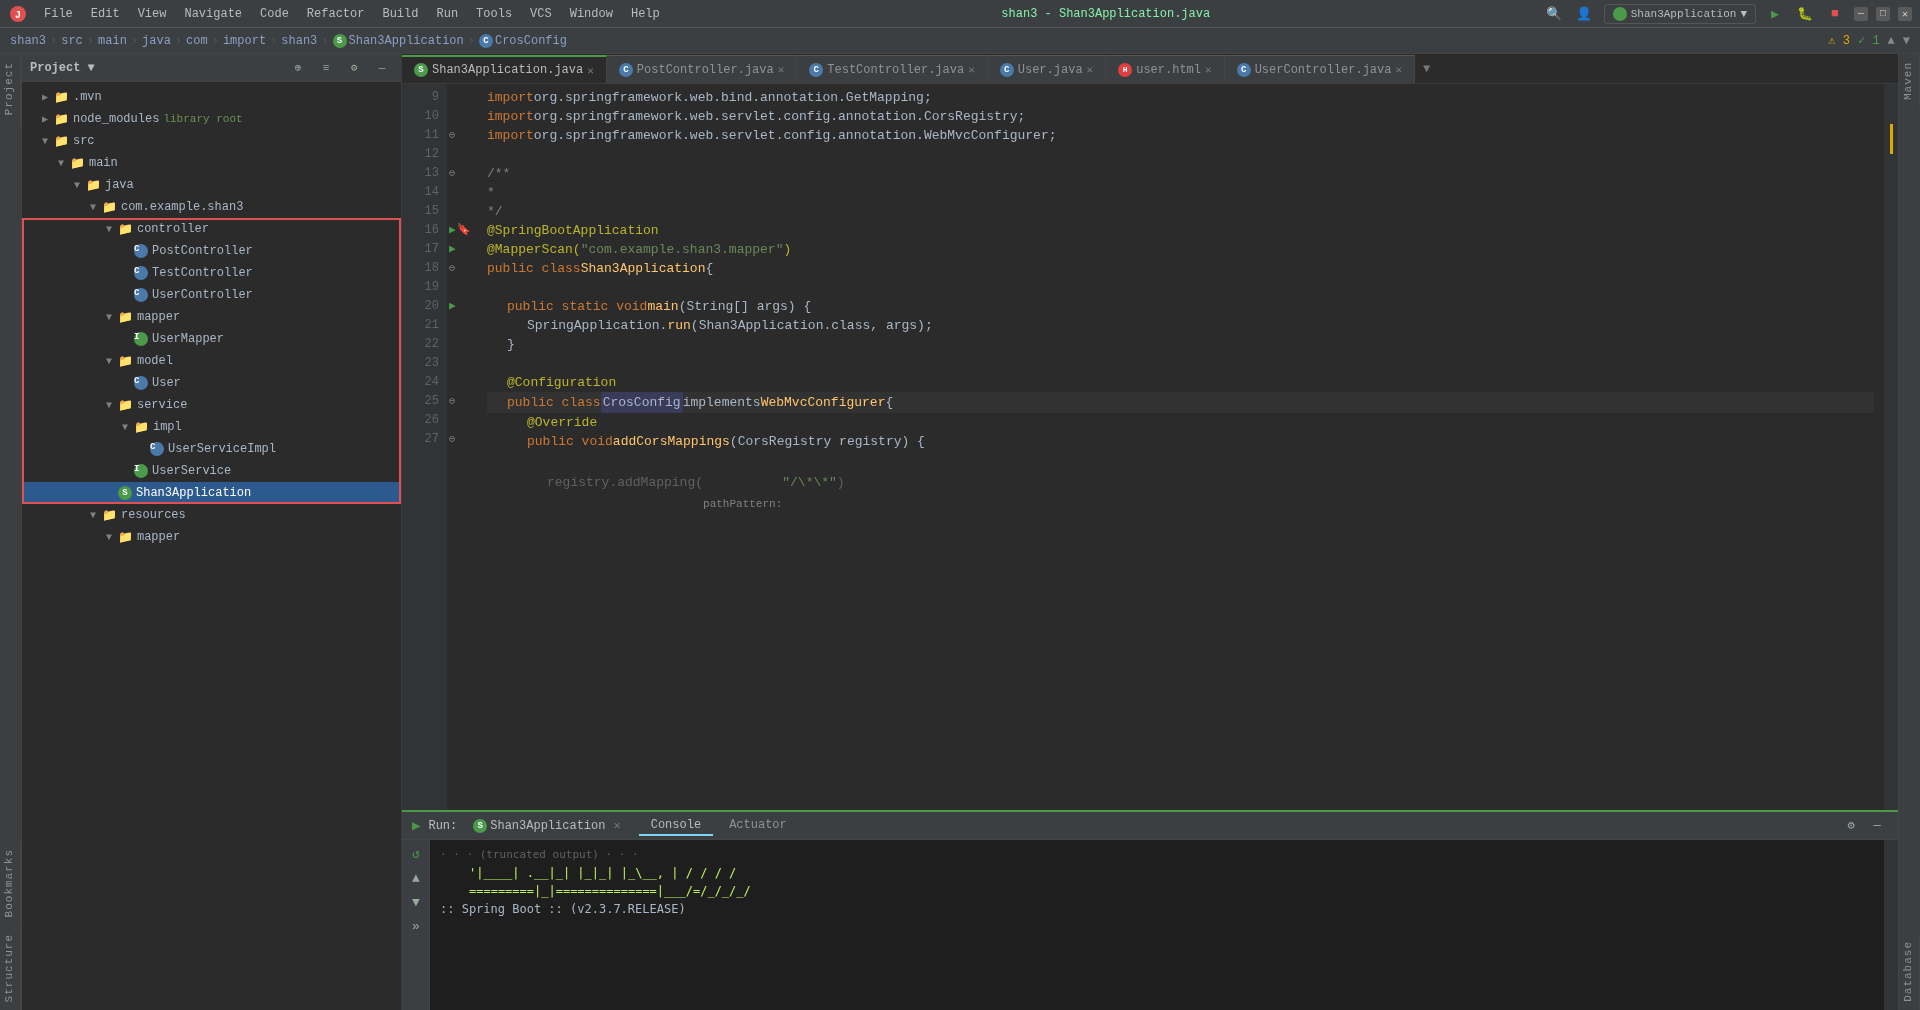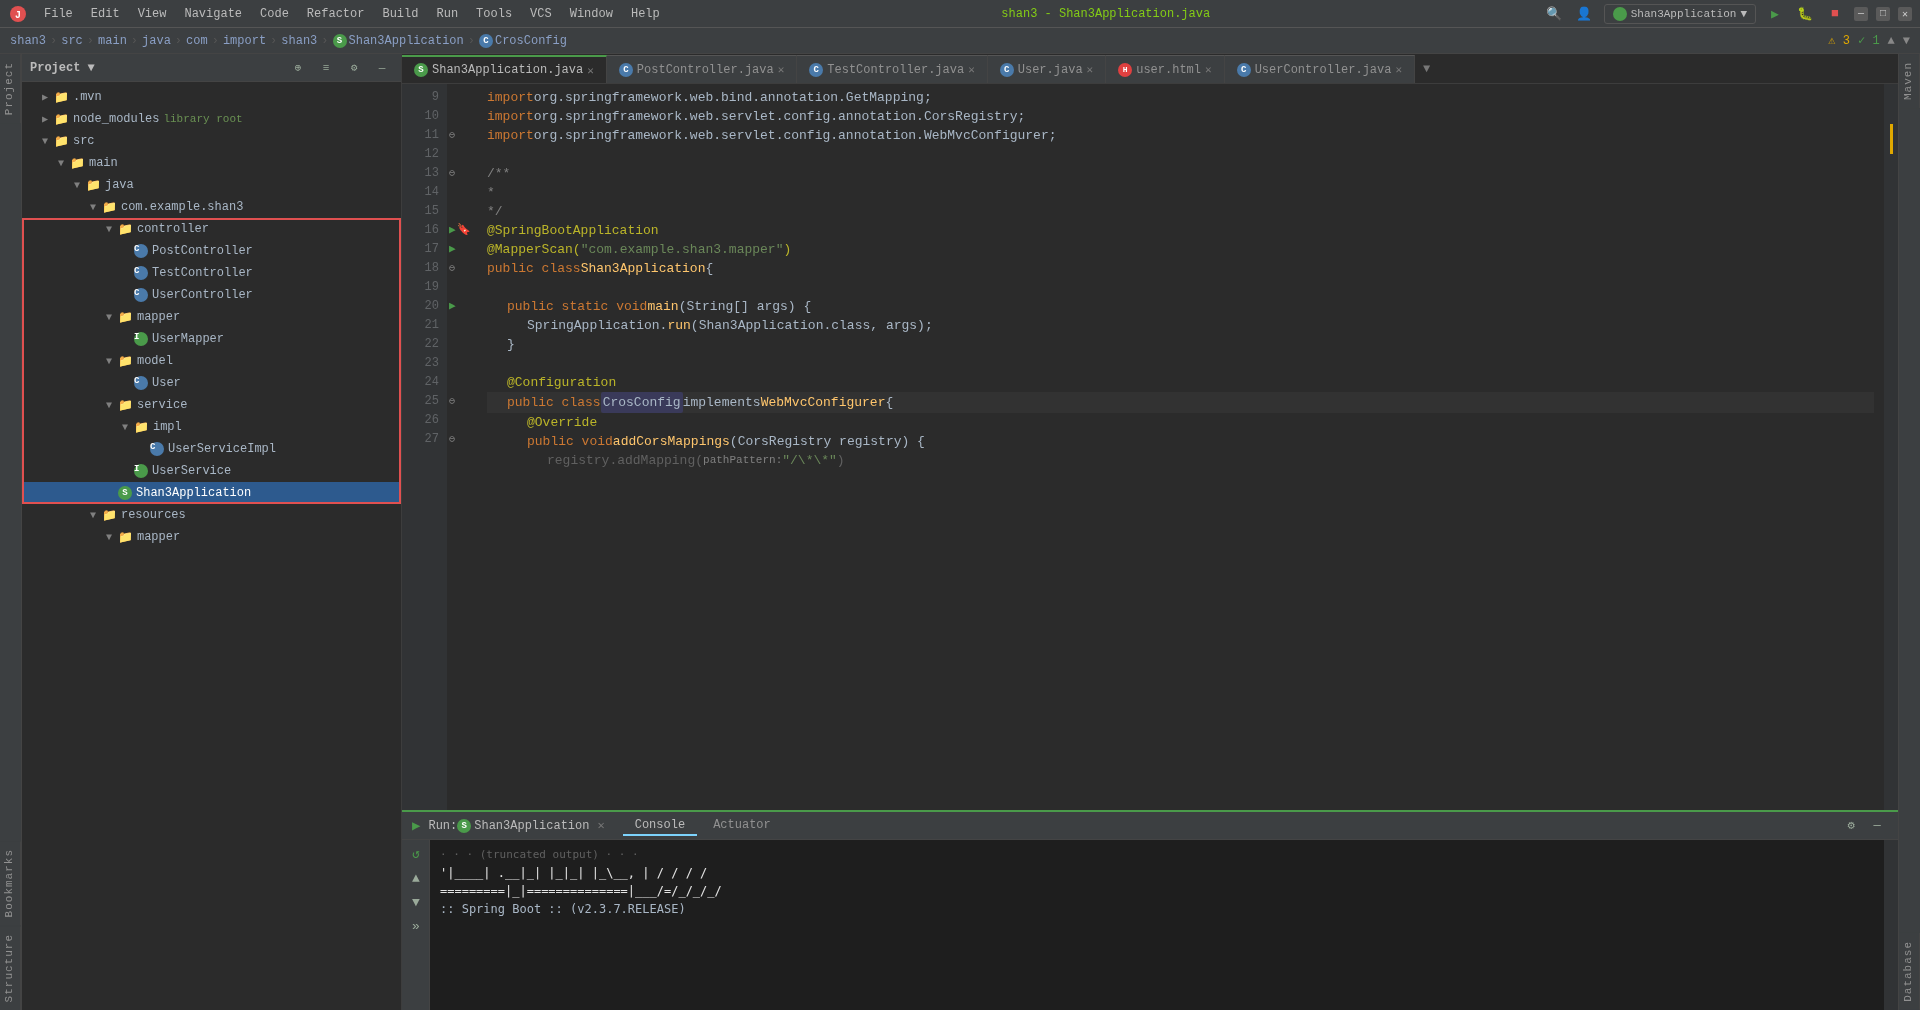--- a/index.html
+++ b/index.html
@@ -18,21 +18,21 @@
     .menu-item {
       padding: 2px 8px;
       color: #bbbbbb;
       font-size: 12px;
       cursor: pointer;
       border-radius: 3px;
     }
     .title-bar-center {
       flex: 1;
       text-align: center;
-      color: #84cc16;
+      color: #86efac;
       font-size: 12px;
     }
     .title-bar-right {
       display: flex;
       align-items: center;
       gap: 8px;
     }
     .win-btn {
       width: 14px; height: 14px;
       border-radius: 2px;
@@ -210,21 +210,21 @@
     }
     .run-panel-header {
       height: 28px;
       background: #3c3f41;
       display: flex;
       align-items: center;
       padding: 0 10px;
       gap: 8px;
       border-bottom: 1px solid #444;
     }
-    .run-panel-title { color: #bbbbbb; font-size: 12px; display: flex; align-items: flex-start; gap: 0; }
+    .run-panel-title { color: #bbbbbb; font-size: 12px; display: flex; align-items: flex-start; gap: 16px; }
     .run-tabs { display: flex; gap: 4px; margin-left: 10px; }
     .run-tab {
       padding: 2px 12px;
       font-size: 12px;
       cursor: pointer;
       color: #919191;
       border-bottom: 2px solid transparent;
     }
     .run-tab.active { color: #bbbbbb; border-bottom: 2px solid #7dd3fc; }
     .run-panel-right { margin-left: auto; display: flex; gap: 4px; }
@@ -272,24 +272,25 @@
     }
     #right-side-labels {
       width: 22px;
       background: #3c3f41;
       display: flex;
       flex-direction: column;
       border-left: 1px solid #444;
     }
 
     .spring-boot-banner {
-      color: #e5e5e5;
+      color: #bef264;
       font-family: monospace;
       font-size: 12px;
       line-height: 18px;
+      margin-left: 29px;
     }
   </style>
 </head>
 <body>
 
 <div id="menubar">
   <div style="width:20px;height:20px;margin-right:6px;display:flex;align-items:center;justify-content:center;">
     <svg width="18" height="18" viewBox="0 0 18 18">
       <circle cx="9" cy="9" r="8" fill="#e05050"></circle>
       <text x="9" y="13" text-anchor="middle" fill="white" font-size="10" font-weight="bold">J</text>
@@ -775,21 +776,21 @@
           </div>
           <div class="code-line">
             <span style="margin-left:40px;"></span>
               <span class="kw2">public void </span>
               <span class="method">addCorsMappings</span>
               <span>(CorsRegistry registry) {</span>
           </div>
           <div class="code-line" style="color:#606060;align-items:center;">
             <span style="margin-left:60px;"></span>
               <span>registry.addMapping(</span>
-              <span style="color:#808080;font-size:11px;">pathPattern:</span>
+              <span style="color:#808080;font-size:11px;margin-top:44px;">pathPattern:</span>
               <span> </span>
               <span class="str">"/\*\*"</span>
               <span>)</span>
           </div>
         </div>
 
         <div class="right-gutter">
           <div style="width:3px;height:30px;background:#e0a800;margin-top:40px;"></div>
         </div>
       </div>

